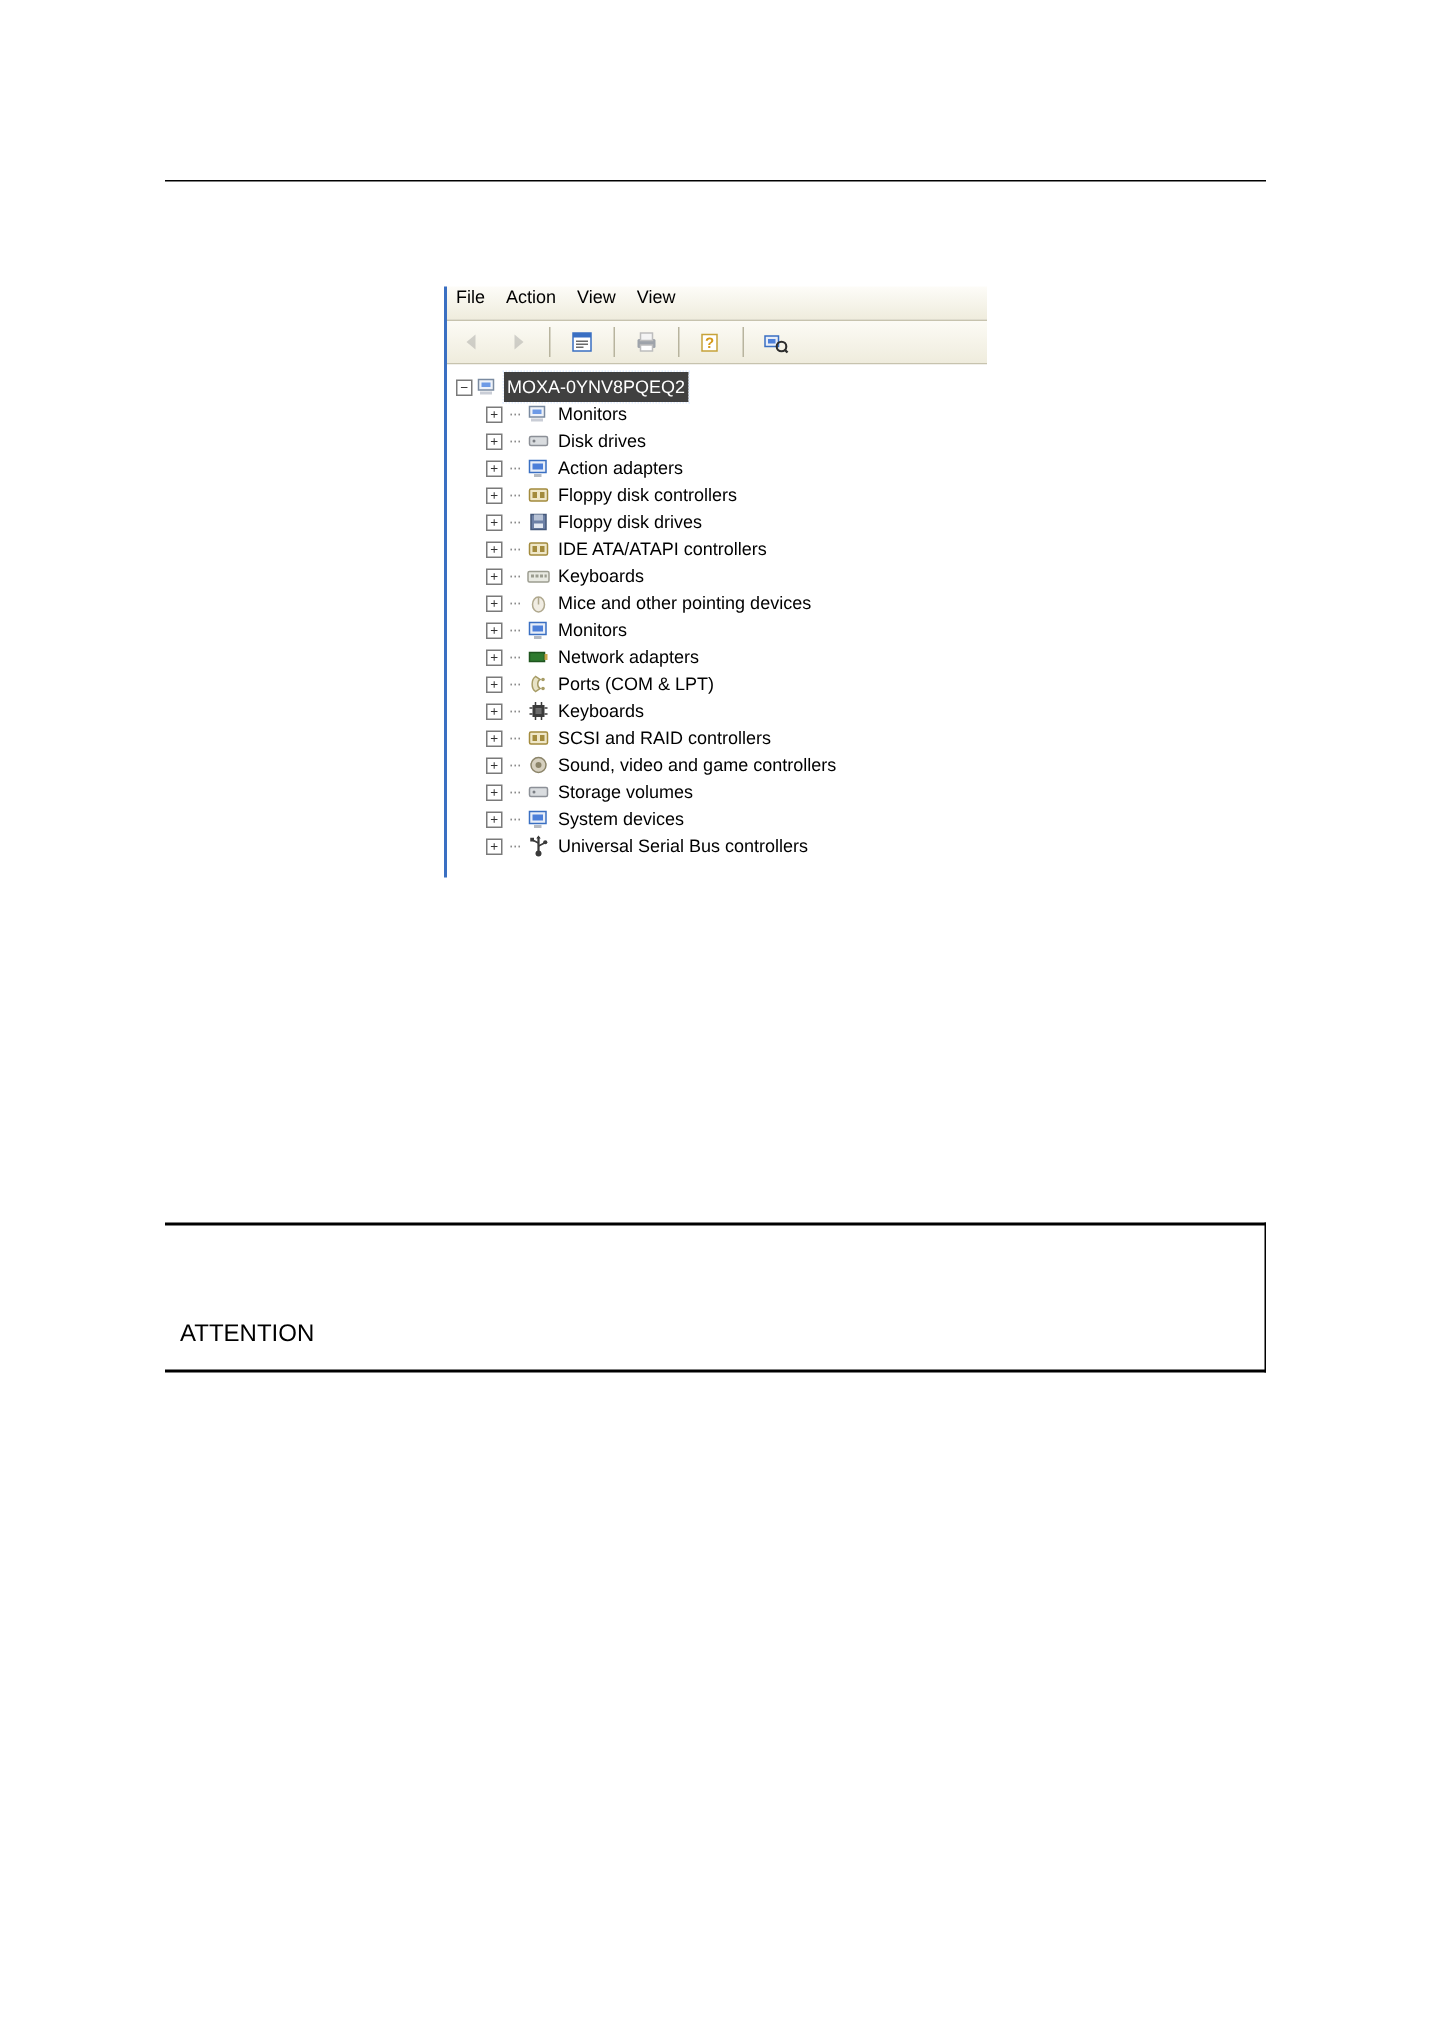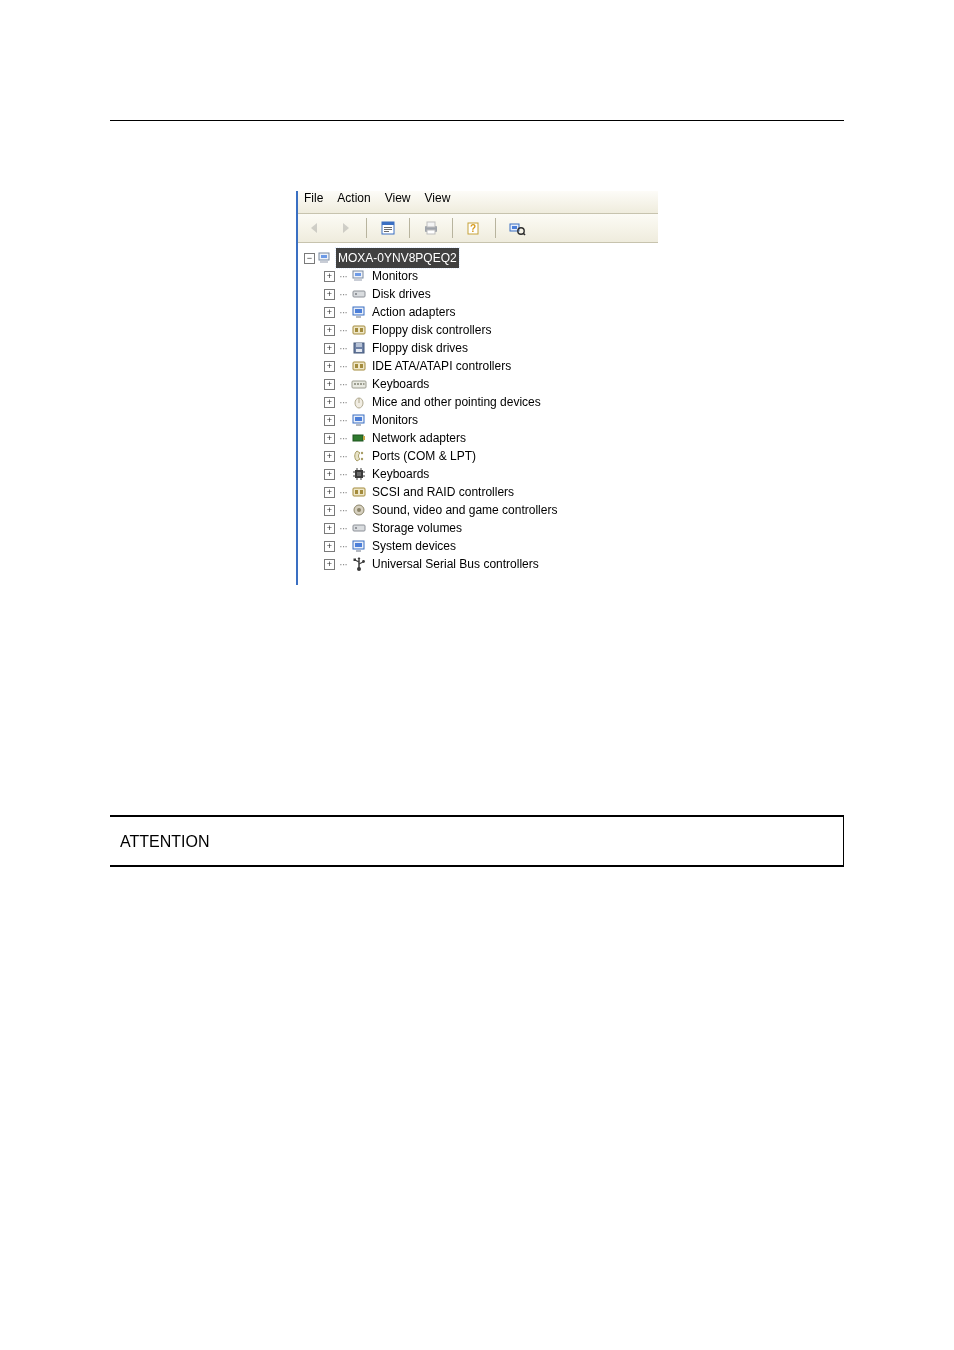--- a/index.html
+++ b/index.html
@@ -142,20 +142,21 @@
   .notice-box {
     border-top: 2px solid #000;
     border-bottom: 2px solid #000;
     border-right: 1px solid #000;
     padding: 14px 10px;
   }
   .notice-inner {
     display: flex;
     gap: 20px;
     align-items: flex-start;
+    margin-top: 48px;
   }
   .notice-head {
     font-size: 16px;
     white-space: nowrap;
     padding-top: 2px;
   }
   .notice-body {
     font-size: 15px;
     line-height: 1.45;
   }

